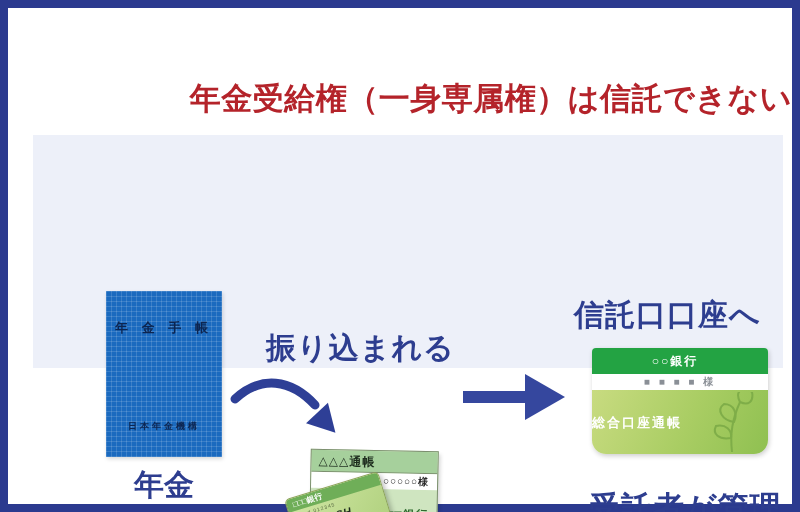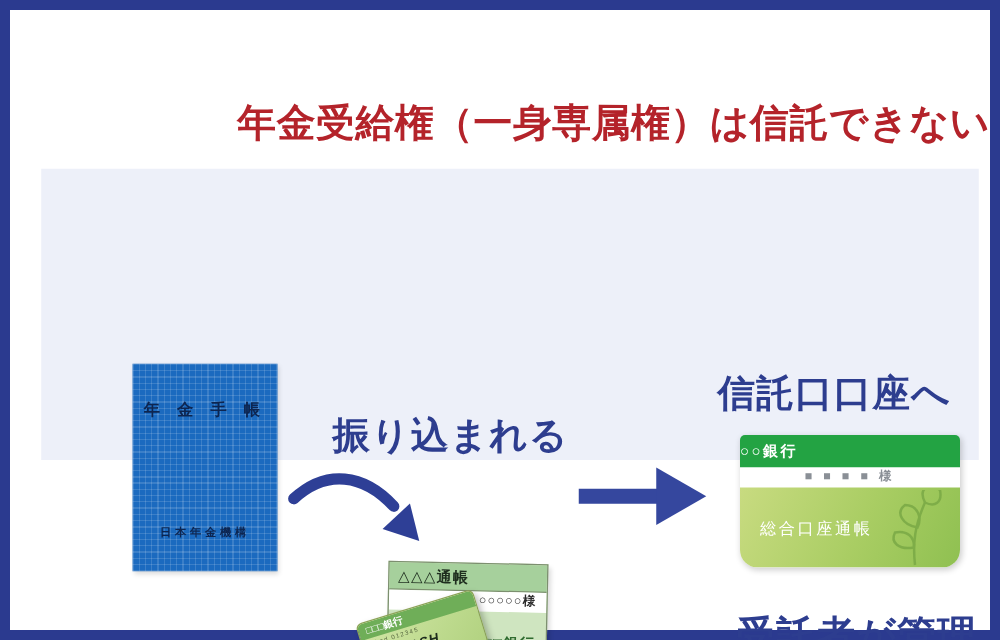--- a/index.html
+++ b/index.html
@@ -107,54 +107,55 @@
     font-size:30px; font-weight:bold; color:#2d3d8f; letter-spacing:1px;
   }
   .bankbook-trust {
     position:absolute; left:559px; top:213px; width:176px; height:106px;
     border-radius:4px 4px 14px 14px; overflow:hidden;
     box-shadow:1px 2px 5px rgba(0,0,0,.2);
   }
   .bankbook-trust-band {
     height:26px; background:#23a343;
     font-size:12px; font-weight:bold; color:#ffffff;
-    line-height:26px; text-align:left; padding-right:10px; letter-spacing:2px;
+    line-height:26px; text-align:center; padding-right:10px; letter-spacing:2px;
   }
   .bankbook-trust-holder {
     height:16px; background:#ffffff;
     font-size:10px; color:#8a8f96; font-weight:bold;
     line-height:16px; text-align:center; letter-spacing:3px;
   }
   .bankbook-trust-body {
     position:relative; height:64px;
     background:linear-gradient(115deg,#c8db80 0%,#a9cd63 55%,#8fc051 100%);
   }
   .bankbook-trust-label {
-    position:absolute; left:16px; top:24px;
-    font-size:13px; font-weight:normal; color:#ffffff; letter-spacing:2px;
+    position:absolute; left:0; top:24px;
+    font-size:13px; font-weight:bold; color:#ffffff; letter-spacing:2px;
   }
   .sprout { position:absolute; right:10px; top:2px; }
   .trust-caption {
     position:absolute; left:556px; top:352px;
     font-size:31px; font-weight:bold; color:#2d3d8f; letter-spacing:1px;
   }
 </style>
 </head>
 <body>
 
 <div class="frame">
 
   <div class="main-title">年金受給権（一身専属権）は信託できない</div>
 
   <div class="panel">
 
     <div class="pension-book">
       <div class="pension-book-title">年 金 手 帳</div>
       <div class="pension-book-issuer">日本年金機構</div>
     </div>
+    <div class="pension-caption">年金</div>
 
     <div class="deposit-label">振り込まれる</div>
 
     <span class="curved-arrow">
       <svg width="122" height="90" viewBox="0 0 122 90">
         <path d="M6,26 C32,2 62,6 86,32" fill="none" stroke="#2e3f96" stroke-width="9" stroke-linecap="round"></path>
         <polygon points="0,-15 27,0 0,15" fill="#2e3f96" transform="translate(88,40) rotate(47)"></polygon>
       </svg>
     </span>
 

